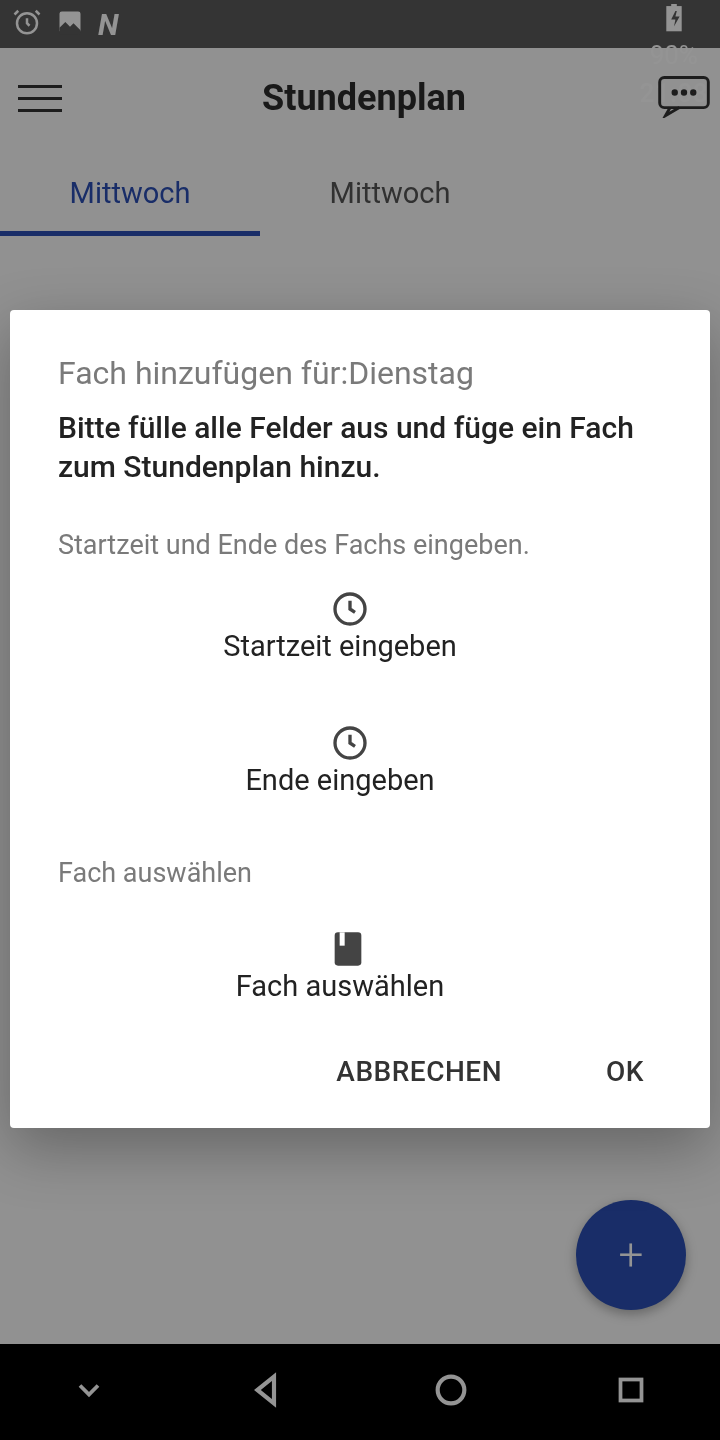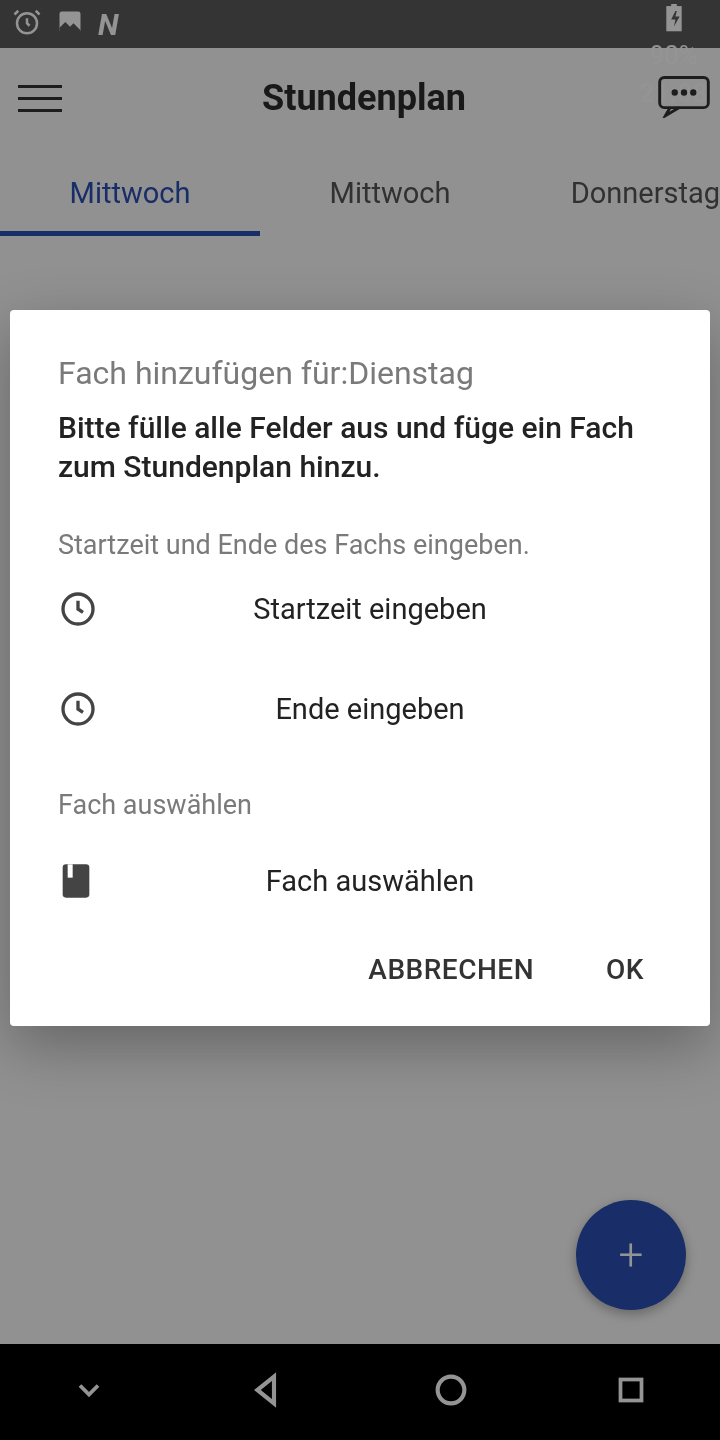--- a/index.html
+++ b/index.html
@@ -39,24 +39,24 @@
   
   .nav-bar { position: absolute; bottom: 0; left: 0; right: 0; height: 96px; background: #000; display: flex; align-items: center; justify-content: space-around; }
   .nav-bar svg { fill: none; stroke: #fff; }
   
   
   .overlay { position: absolute; inset: 0; background: rgba(0,0,0,0.42); display: flex; align-items: flex-start; justify-content: center; }
   .dialog { margin-top: 310px; width: 700px; background: #fff; border-radius: 4px; padding: 44px 48px 28px 48px; box-shadow: 0 20px 60px rgba(0,0,0,0.3); }
   .dialog-title { font-size: 32px; color: #7a7a7a; font-weight: 400; margin-bottom: 16px; }
   .dialog-sub { font-size: 30px; color: #222; font-weight: 500; line-height: 1.3; margin-bottom: 43px; }
   .section-label { font-size: 27px; color: #7a7a7a; margin-bottom: 28px; }
-  .row { display: flex; align-items: center; margin-bottom: 60px; }
+  .row { display: flex; align-items: center; margin-bottom: 60px; flex-direction: column; }
   .row-icon { width: 60px; display: flex; }
   .row-text { flex: 1; text-align: center; font-size: 29px; color: #222; padding-right: 40px; }
-  .dialog-actions { display: flex; justify-content: flex-end; gap: 56px; margin-top: 20px; padding-right: 10px; }
+  .dialog-actions { display: flex; justify-content: flex-end; gap: 88px; margin-top: 20px; padding-right: 10px; }
   .dialog-btn { font-size: 28px; font-weight: 500; color: #333; letter-spacing: 0.5px; padding: 12px 8px; }
 </style>
 </head>
 <body>
 
 <div class="screen">
 
   <div class="status-bar">
     <div class="status-left">
       <span>
@@ -108,21 +108,20 @@
         <circle cx="16" cy="16" r="1.5" fill="#333"></circle>
         <circle cx="24" cy="16" r="1.5" fill="#333"></circle>
         <circle cx="32" cy="16" r="1.5" fill="#d33"></circle>
       </svg>
     </div>
   </div>
 
   <div class="tabs">
     <div class="tab active">Mittwoch</div>
     <div class="tab">Mittwoch</div>
-    <div class="tab last">Donnerstag</div>
   </div>
 
   <div class="fab">
     <span>+</span>
   </div>
 
   <div class="nav-bar">
     <span>
       <svg width="36" height="36" viewBox="0 0 24 24" stroke-width="2.5">
           <path d="M6 9l6 6 6-6"></path>

